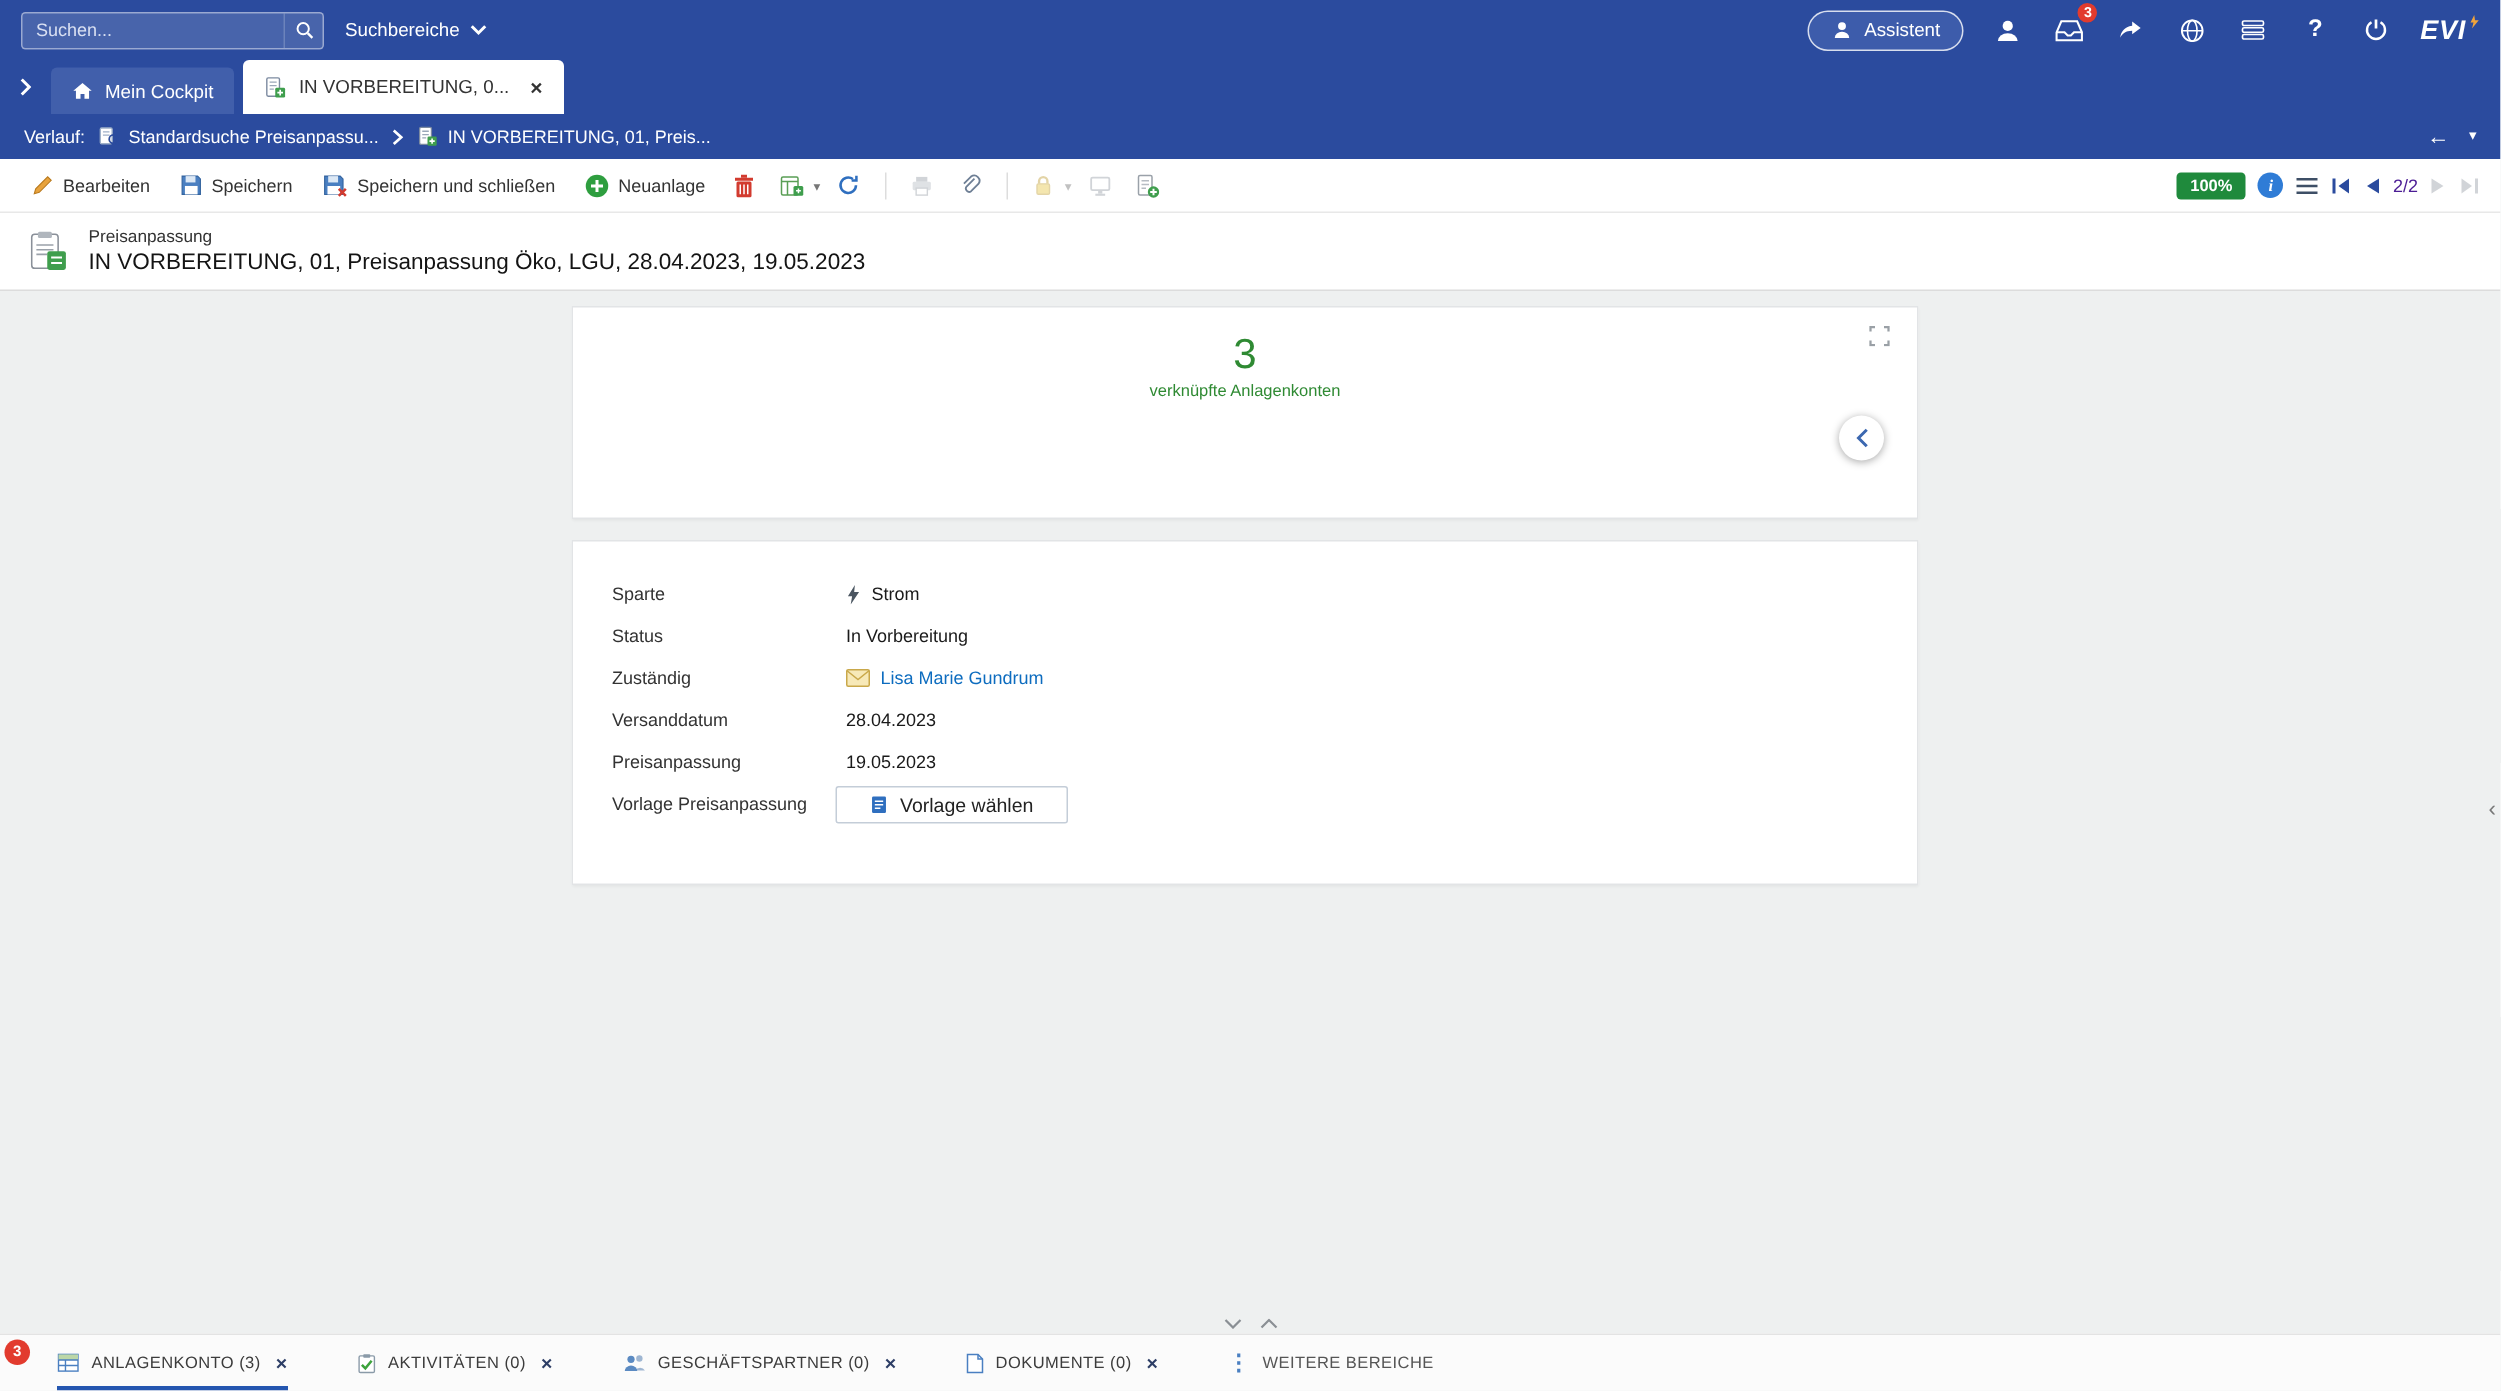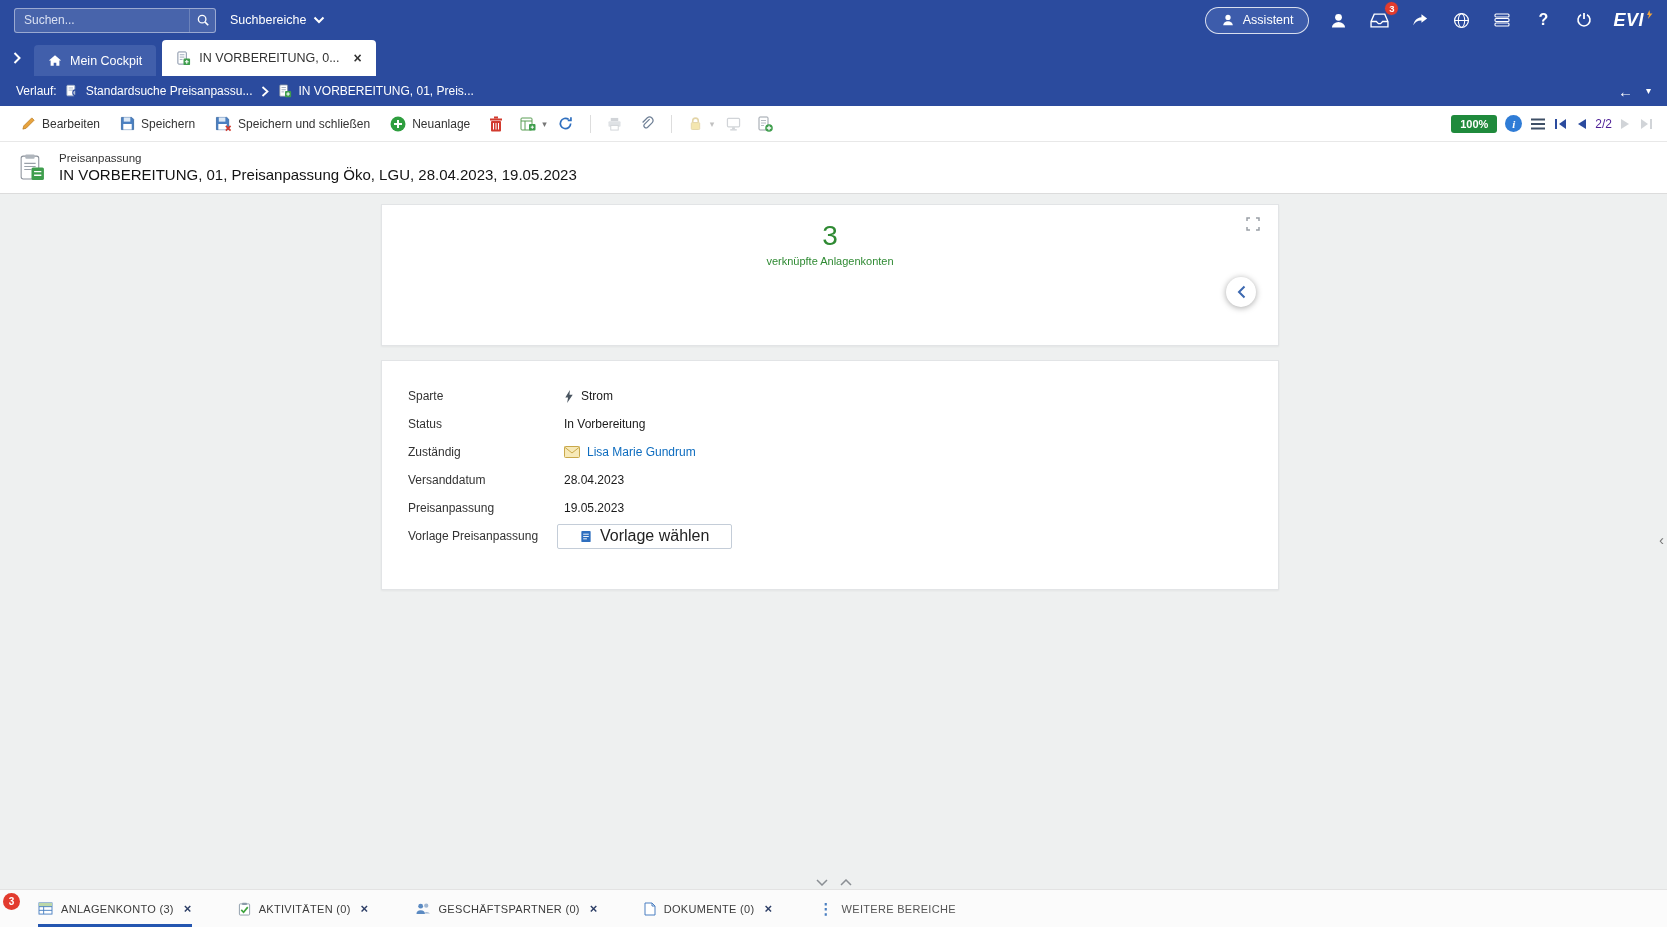--- a/index.html
+++ b/index.html
@@ -61,21 +61,21 @@
   .kpi-value { text-align:center; margin-top:15px; font-size:28px; color:#2f8a33; }
   .kpi-caption { text-align:center; margin-top:3px; font-size:11px; color:#2f8a33; }
   .kpi-expand { position:absolute; top:12px; right:18px; cursor:pointer; }
   .kpi-collapse { position:absolute; top:72px; right:22px; width:30px; height:30px; border-radius:50%; background:#fff; border:none; box-shadow:0 1px 6px rgba(0,0,0,.35); display:flex; align-items:center; justify-content:center; cursor:pointer; }
 
   .form-card { left:381px; top:166px; width:898px; height:230px; padding:21px 0 0 26px; }
   .form-row { display:flex; align-items:center; height:28px; }
   .form-label { width:156px; font-size:12px; color:#333; flex:0 0 auto; }
   .form-value { font-size:12px; color:#1a1a1a; display:flex; align-items:center; gap:7px; }
   .form-link { color:#0d6cbf; cursor:pointer; }
-  .vorlage-btn { display:flex; align-items:center; gap:8px; height:25px; padding:0 22px; background:#fff; border:1px solid #c4cdd8; border-radius:2px; font-size:16px; color:#222; cursor:pointer; margin-left:-7px; font-family:"Liberation Sans",sans-serif; }
+  .vorlage-btn { display:flex; align-items:center; gap:8px; height:25px; padding:0 22px; background:#fff; border:1px solid #c4cdd8; border-radius:2px; font-size:13px; color:#222; cursor:pointer; margin-left:-7px; font-family:"Liberation Sans",sans-serif; }
 
   .scroll-chevrons { position:absolute; bottom:3px; left:50%; transform:translateX(-50%); display:flex; gap:12px; }
   .scroll-chevrons span { cursor:pointer; display:flex; }
   .right-handle { position:absolute; right:3px; top:338px; color:#777; font-size:15px; cursor:pointer; line-height:1; }
 
   
   .bottombar { height:38px; background:#fbfbfb; border-top:1px solid #e3e3e3; display:flex; align-items:stretch; padding-left:38px; gap:46px; position:relative; flex:0 0 auto; }
   .corner-badge { position:absolute; left:3px; top:3px; background:#e23b2e; color:#fff; font-size:10px; width:17px; height:17px; border-radius:9px; display:flex; align-items:center; justify-content:center; font-weight:bold; }
   .btab { display:flex; align-items:center; gap:8px; font-size:11px; color:#3c3c3c; letter-spacing:.3px; cursor:pointer; white-space:nowrap; }
   .btab.active { box-shadow:inset 0 -3px 0 #2456b0; }

